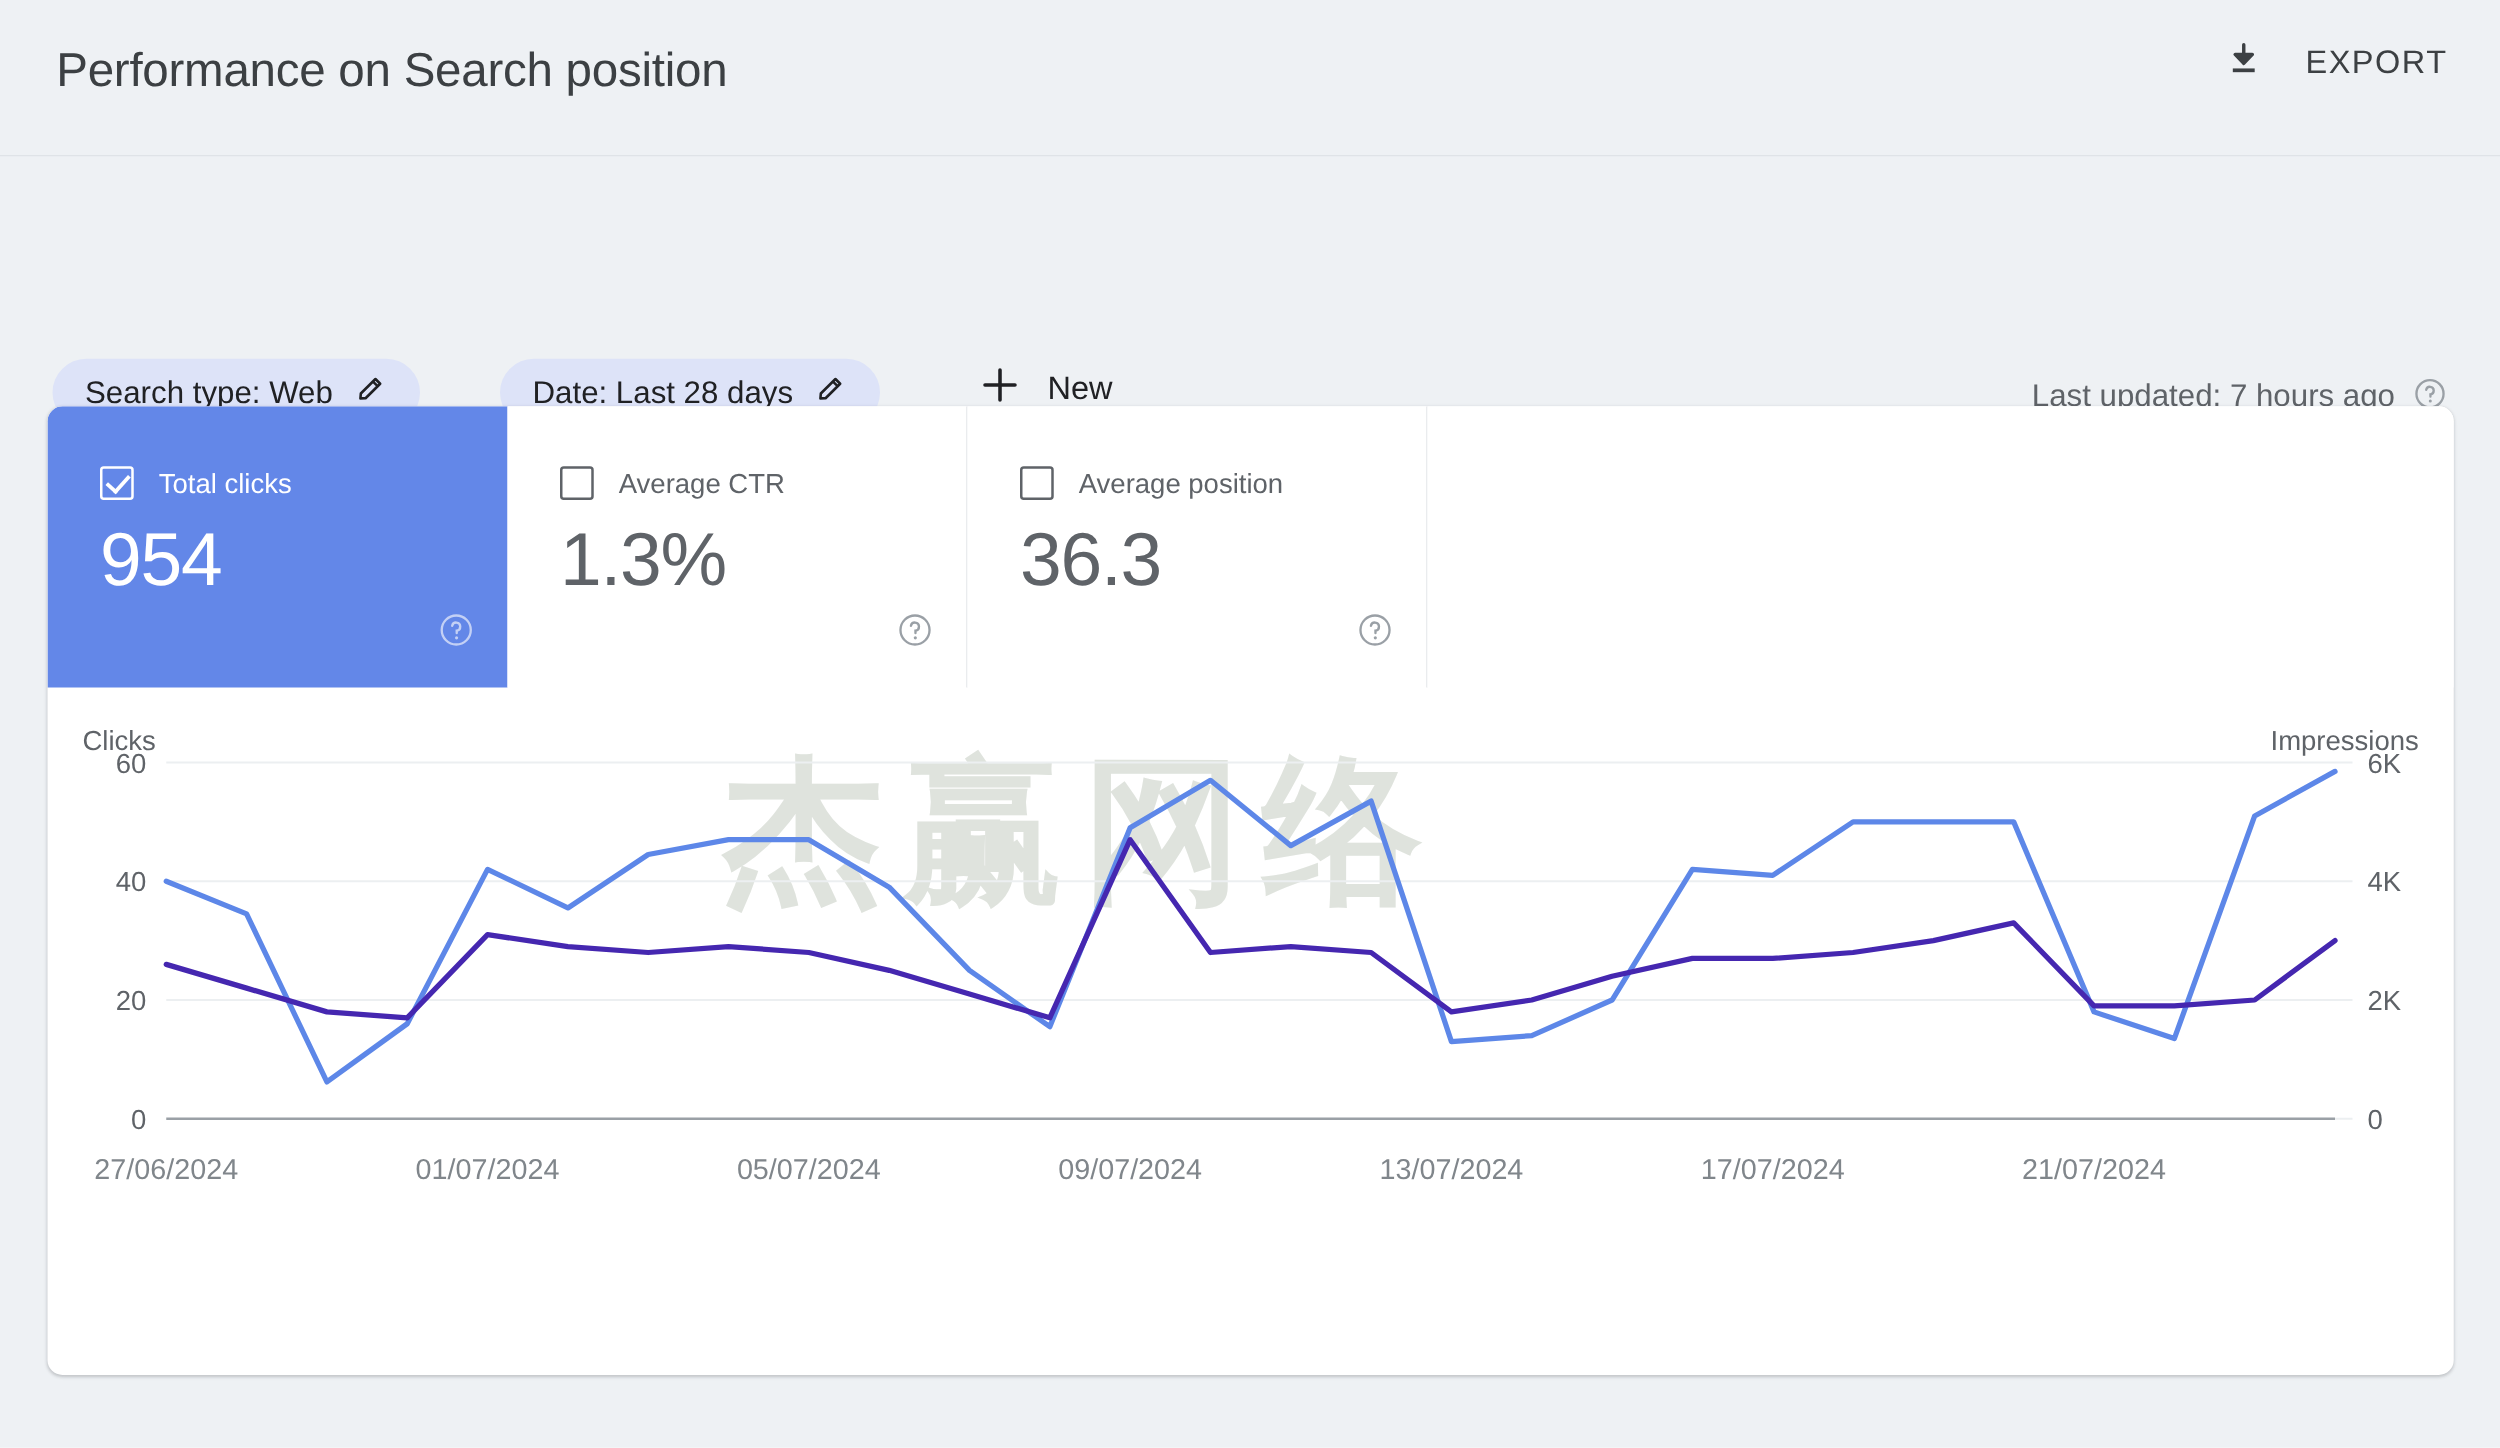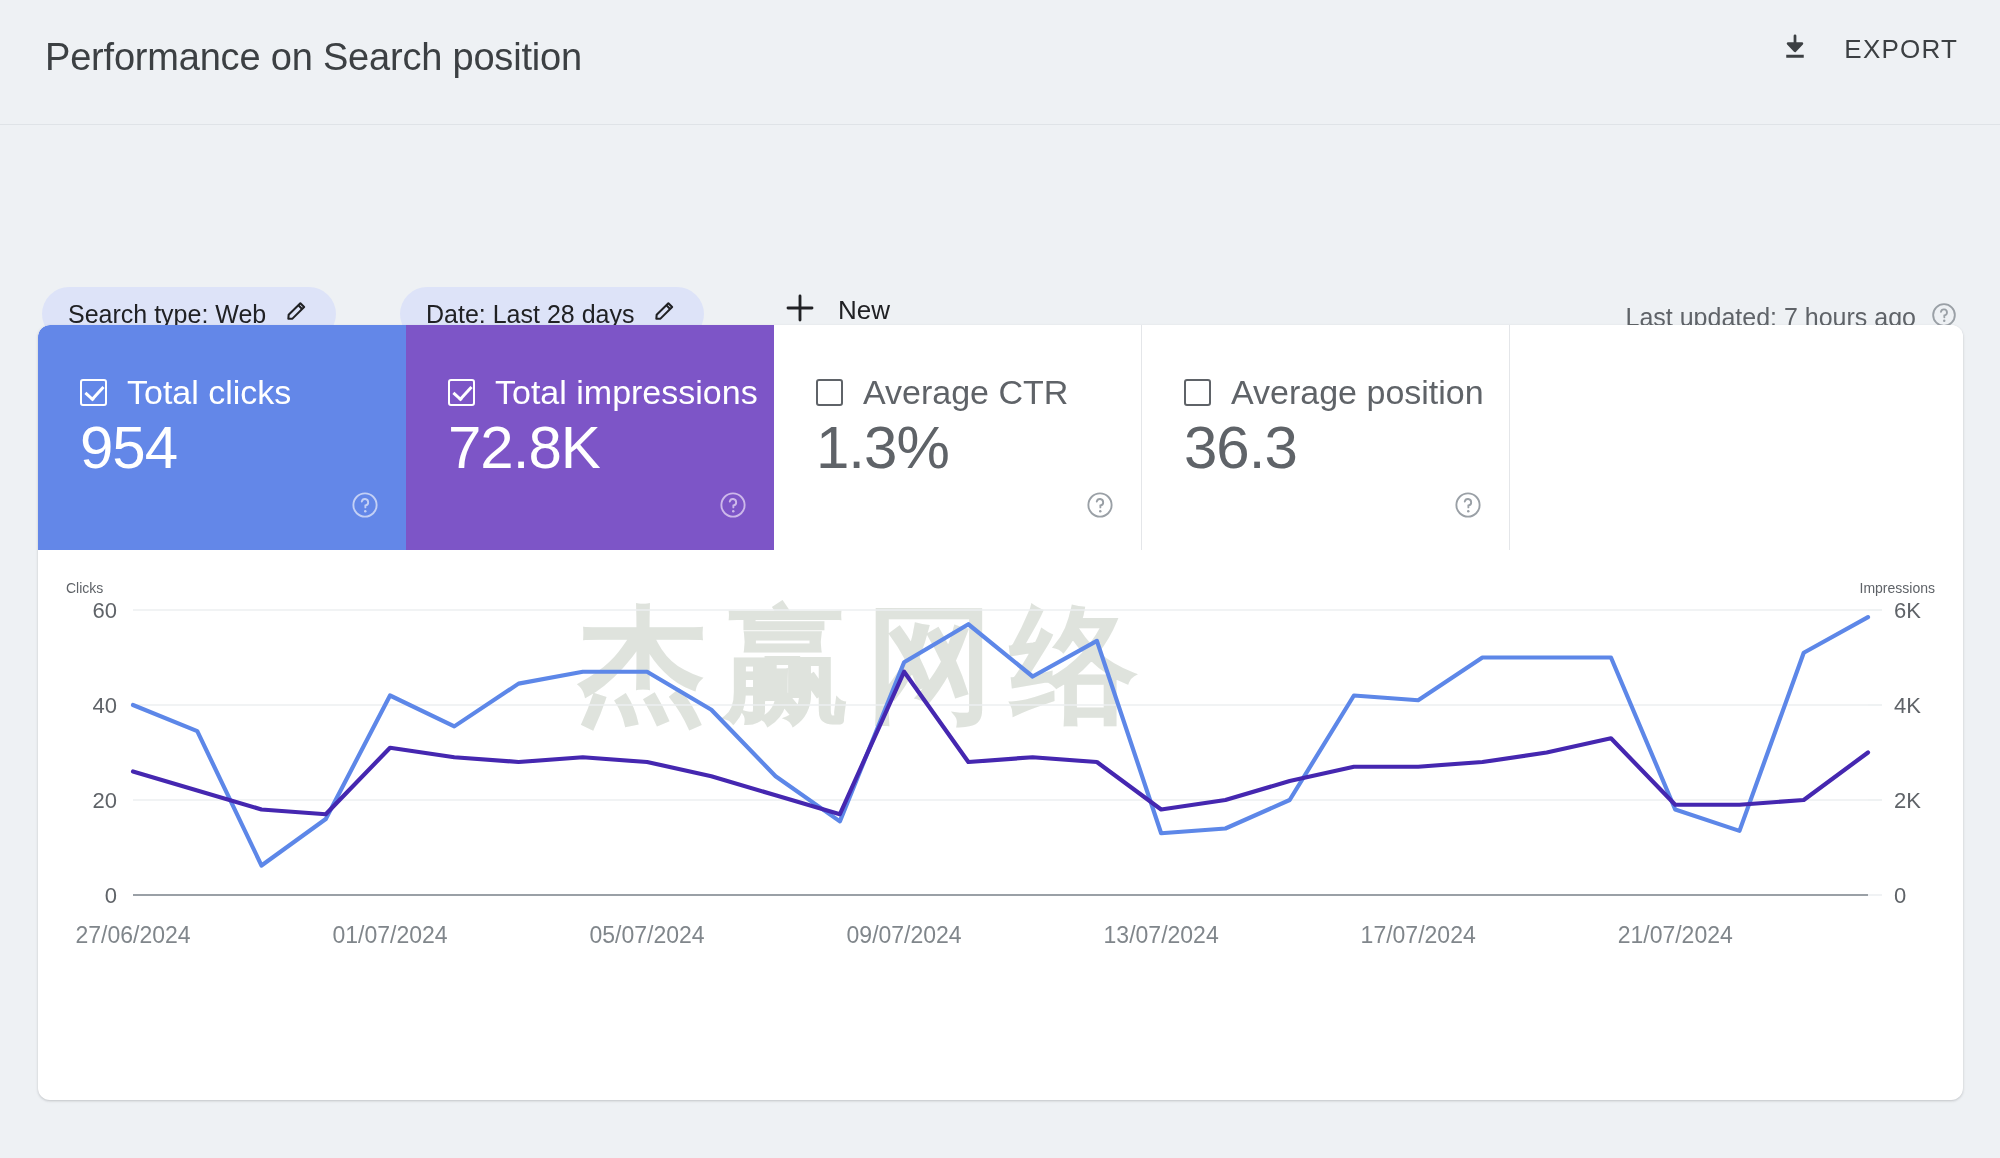--- a/index.html
+++ b/index.html
@@ -65,33 +65,33 @@
   .metric.sel-clicks { background: #6387e8; border-right: none; border-top-left-radius: 12px; }
   .metric.sel-impr { background: #7d55c7; border-right: none; }
   .metric-head { position: absolute; left: 42px; top: 48px; display: flex; align-items: center; gap: 20px; }
   .cbox { width: 27px; height: 27px; border: 2.5px solid #5f6368; border-radius: 3px; position: relative; flex: 0 0 auto; }
   .metric.sel-clicks .cbox, .metric.sel-impr .cbox { border-color: #ffffff; }
   .cbox.checked::after {
     content: ""; position: absolute; left: 7px; top: 1px;
     width: 8px; height: 15px; border: solid #ffffff;
     border-width: 0 3px 3px 0; transform: rotate(42deg);
   }
-  .metric-name { font-size: 34px; color: #5f6368; white-space: nowrap; }
+  .metric-name { font-size: 22px; color: #5f6368; white-space: nowrap; }
   .metric.sel-clicks .metric-name, .metric.sel-impr .metric-name { color: #ffffff; }
   .metric-val {
     position: absolute; left: 42px; top: 88px;
     font-size: 60px; color: #5f6368; font-weight: 400; letter-spacing: -1px;
   }
   .metric.sel-clicks .metric-val, .metric.sel-impr .metric-val { color: #ffffff; }
   .metric-help { position: absolute; right: 26px; bottom: 26px; cursor: pointer; }
   .metric.blank { background: #fff; border-right: none; flex: 1 1 auto; width: auto; }
 
   
   .chart-area { position: absolute; left: 0; top: 225px; width: 1925px; height: 550px; }
-  .axis-title { position: absolute; font-size: 14px; color: #5f6368; }
+  .axis-title { position: absolute; font-size: 22px; color: #5f6368; }
   .axis-title.left { left: 28px; top: 30px; }
   .axis-title.right { right: 28px; top: 30px; }
   .watermark {
     position: absolute; left: 540px; top: 30px;
     font-size: 128px; color: #dfe3dd; font-weight: 700;
     letter-spacing: 16px; user-select: none; white-space: nowrap;
   }
   svg.plot { position: absolute; left: 0; top: 0; width: 1925px; height: 550px; }
   .tick-l, .tick-r { font-size: 22px; fill: #5f6368; font-family: "Liberation Sans", sans-serif; }
   .tick-x { font-size: 23px; fill: #80868b; font-family: "Liberation Sans", sans-serif; }
@@ -169,34 +169,20 @@
         <div class="metric-val">954</div>
         <span class="metric-help">
           <svg width="30" height="30" viewBox="0 0 24 24">
             <circle cx="12" cy="12" r="9.3" fill="none" stroke="#c3d0f5" stroke-width="1.5"></circle>
             <path d="M9.4 9.3 a2.6 2.6 0 1 1 2.9 3.1 v1.5" fill="none" stroke="#c3d0f5" stroke-width="1.5" stroke-linecap="round"></path>
             <circle cx="12.2" cy="17" r="1" fill="#c3d0f5"></circle>
           </svg>
         </span>
       </div>
 
-      <div class="metric sel-impr">
-        <div class="metric-head">
-          <span class="cbox checked"></span>
-          <span class="metric-name">Total impressions</span>
-        </div>
-        <div class="metric-val">72.8K</div>
-        <span class="metric-help">
-          <svg width="30" height="30" viewBox="0 0 24 24">
-            <circle cx="12" cy="12" r="9.3" fill="none" stroke="#cdb8ea" stroke-width="1.5"></circle>
-            <path d="M9.4 9.3 a2.6 2.6 0 1 1 2.9 3.1 v1.5" fill="none" stroke="#cdb8ea" stroke-width="1.5" stroke-linecap="round"></path>
-            <circle cx="12.2" cy="17" r="1" fill="#cdb8ea"></circle>
-          </svg>
-        </span>
-      </div>
 
       <div class="metric">
         <div class="metric-head">
           <span class="cbox"></span>
           <span class="metric-name">Average CTR</span>
         </div>
         <div class="metric-val">1.3%</div>
         <span class="metric-help">
           <svg width="30" height="30" viewBox="0 0 24 24">
             <circle cx="12" cy="12" r="9.3" fill="none" stroke="#9aa0a6" stroke-width="1.5"></circle>

